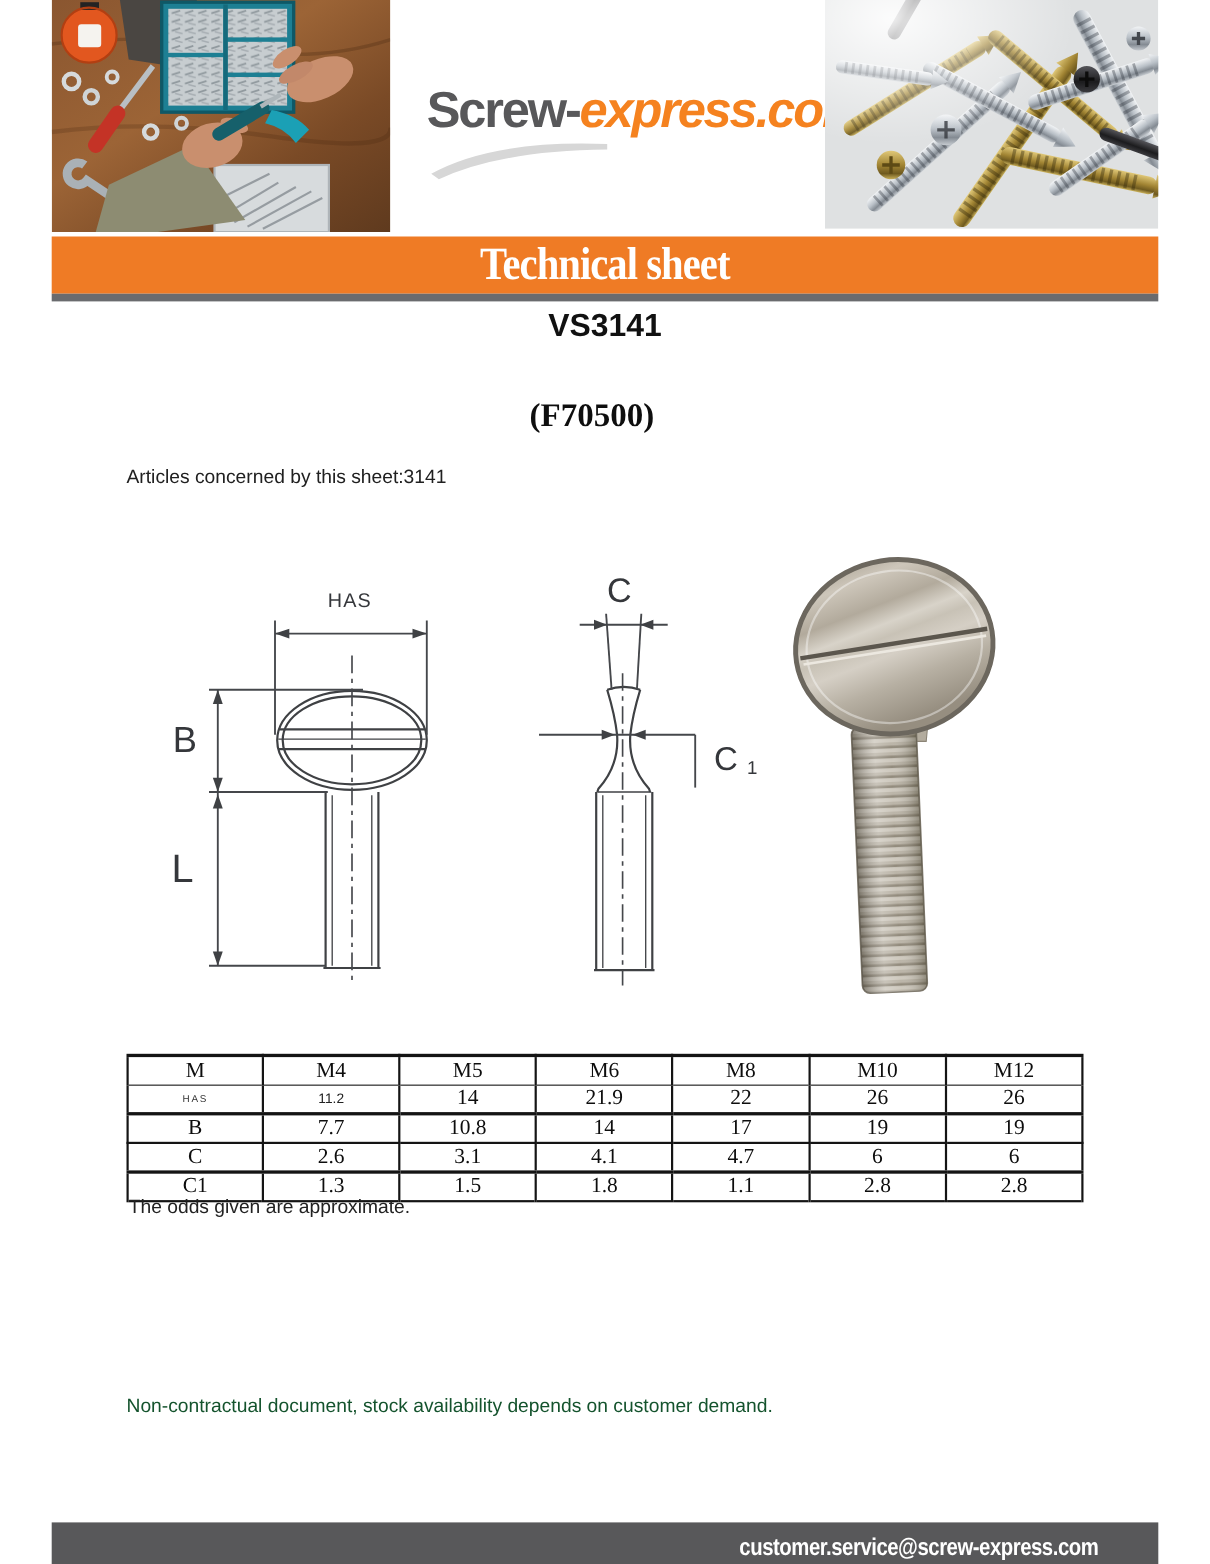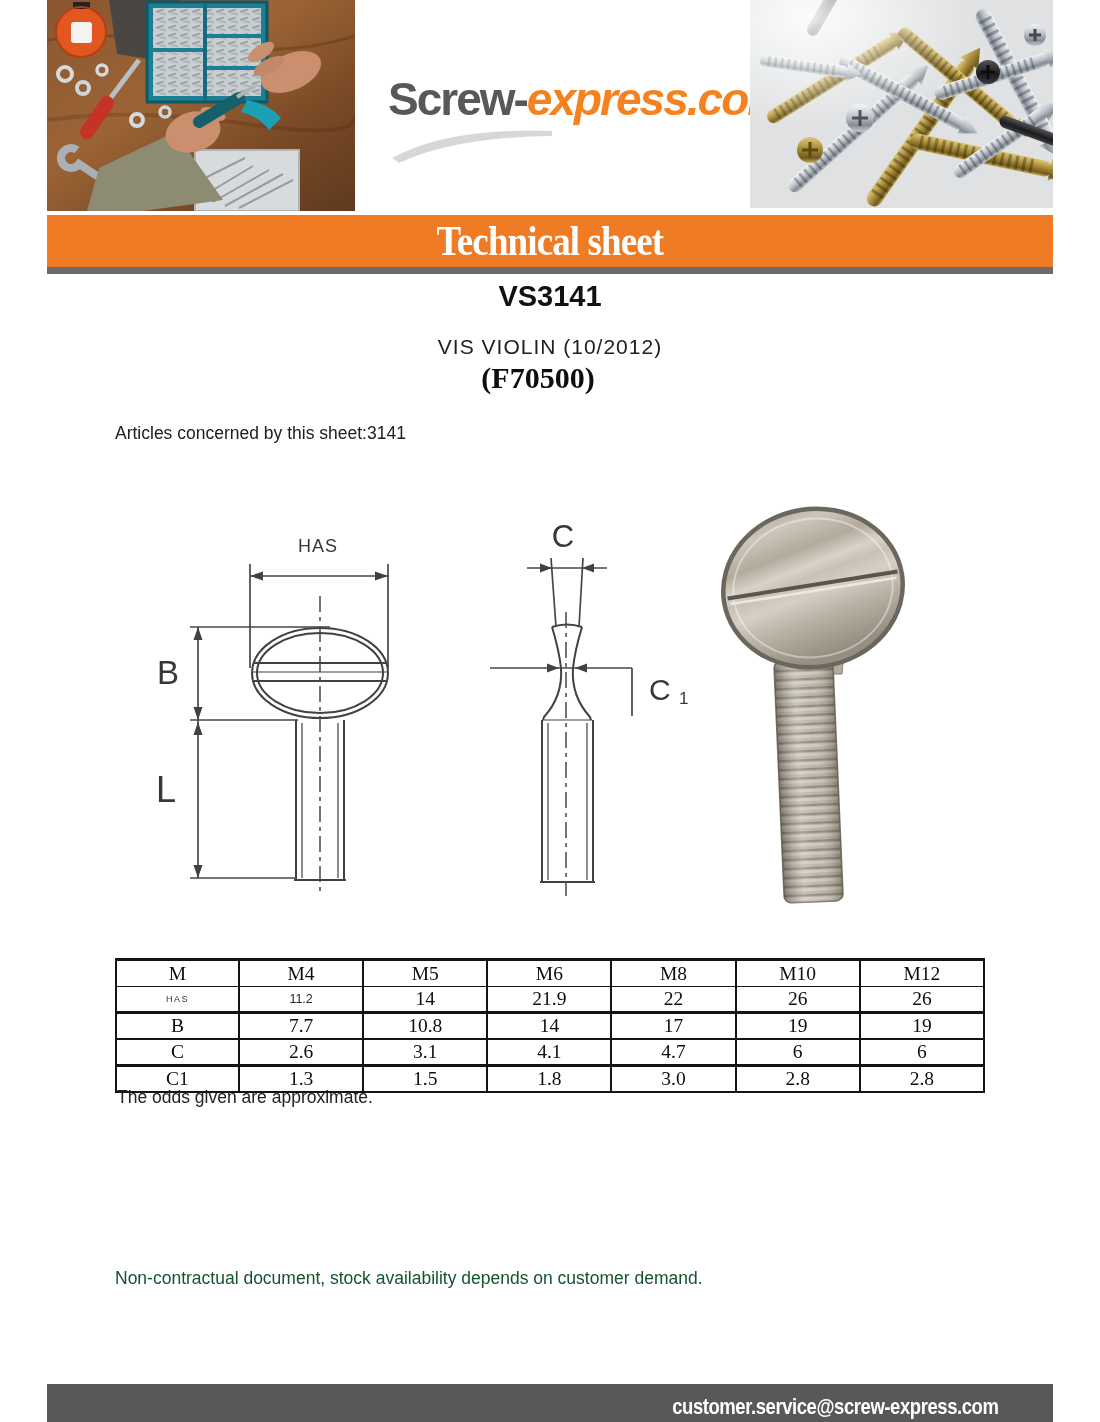--- a/index.html
+++ b/index.html
@@ -230,21 +230,20 @@
     </g>
     <rect width="303" height="208" fill="url(#fadeTL)"></rect>
   </svg>
 
   <div class="abs banner">
     <span class="banner-text">Technical sheet</span>
   </div>
   <div class="abs rule"></div>
 
   <div class="abs t-code">VS3141</div>
-  <div class="abs t-name">VIS VIOLIN (10/2012)</div>
   <div class="abs t-ref">(F70500)</div>
   <div class="abs t-articles">Articles concerned by this sheet:3141</div>
 
   <svg class="abs diagram" width="830" height="425" viewBox="140 495 830 425">
     <defs>
       <linearGradient id="phead" x1="0" y1="0" x2="0.25" y2="1">
         <stop offset="0" stop-color="#a59d8f"></stop>
           <stop offset="0.18" stop-color="#cdc6ba"></stop>
         <stop offset="0.34" stop-color="#b2aa9c"></stop>
           <stop offset="0.45" stop-color="#d8d3c9"></stop>
@@ -396,21 +395,21 @@
           <td>4.1</td>
           <td>4.7</td>
           <td>6</td>
           <td>6</td>
         </tr>
         <tr class="r-c1">
           <td>C1</td>
           <td>1.3</td>
           <td>1.5</td>
           <td>1.8</td>
-          <td>3.0</td>
+          <td>1.1</td>
           <td>2.8</td>
           <td>2.8</td>
         </tr>
       </tbody>
     </table>
   </div>
 
   <div class="abs note-approx">The odds given are approximate.</div>
   <div class="abs note-disclaimer">Non-contractual document, stock availability depends on customer demand.</div>
 

